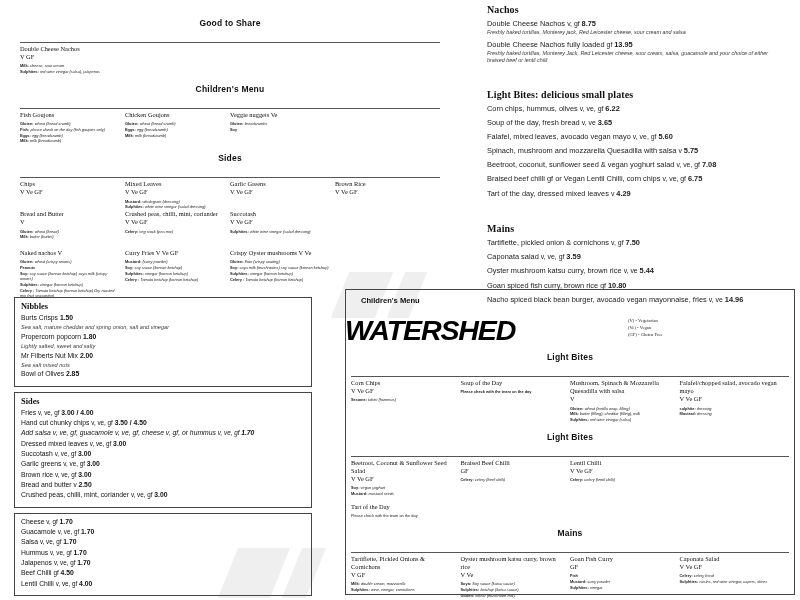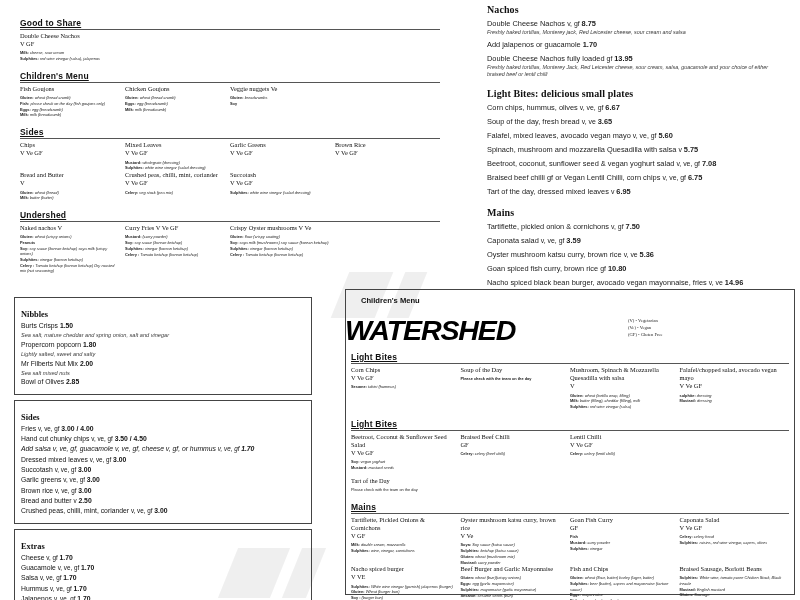--- a/index.html
+++ b/index.html
@@ -11,57 +11,57 @@
     color:#111;
     position:relative;
     overflow:hidden;
   }
 
   
   .wm { position:absolute; background:#e9e9e9; opacity:.75; transform:skewX(-22deg); pointer-events:none; }
 
   
   .sec-title {
+    text-align:center;
     font-family:"Liberation Sans", sans-serif;
     font-weight:bold;
     font-size:8.5px;
     letter-spacing:.2px;
-    padding-bottom:1px;
+    padding-bottom:14px;
     border-bottom:1px solid #555;
     margin:0 0 2px 0;
-    text-decoration:underline;
   }
   .grid { display:flex; width:100%; }
   .col { padding-right:6px; }
   .dish { font-size:6.4px; line-height:1.28; font-family:"Liberation Serif", serif; }
   .alg { font-size:3.9px; line-height:1.38; font-family:"Liberation Sans", sans-serif; color:#222; margin-top:2px; }
   .alg b { font-weight:bold; }
   .alg i { font-style:italic; }
   .alg div { margin-bottom:.4px; }
 
   
   #left-top { position:absolute; left:20px; top:18px; width:420px; }
   .block { margin-bottom:9px; }
 
   
   #right-top { position:absolute; left:487px; top:4px; width:300px; }
   .menu-h {
     font-family:"Liberation Serif", serif;
     font-weight:bold; font-size:10px; margin:0 0 4px 0; letter-spacing:.1px;
   }
-  .menu-h.spaced { margin-top:10px; }
+  .menu-h.spaced { margin-top:25px; }
   .mi { margin-bottom:4.5px; }
   .mi-line { font-size:7.4px; line-height:1.25; font-family:"Liberation Sans", sans-serif; color:#1a1a1a; }
   .mi-line .tags { font-size:6.9px; }
   .mi-line .price { font-weight:bold; font-size:7.4px; }
   .mi-desc { font-size:5.4px; font-style:italic; line-height:1.3; color:#3a3a3a; font-family:"Liberation Sans", sans-serif; }
 
   
   #left-bottom { position:absolute; left:14px; top:297px; width:298px; }
-  .card { border:1px solid #444; padding:12px 6px 5px 6px; margin-bottom:5px; }
+  .card { border:1px solid #444; padding:4px 6px 5px 6px; margin-bottom:5px; }
   .card-h { font-family:"Liberation Serif", serif; font-weight:bold; font-size:8.4px; margin:0 0 3px 0; }
   .ci { font-size:6.8px; line-height:1.3; font-family:"Liberation Sans", sans-serif; margin-bottom:1.5px; }
   .ci .price { font-weight:bold; }
   .ci .tags { font-size:6.3px; }
   .ci-desc { font-size:5.6px; font-style:italic; color:#3d3d3d; font-family:"Liberation Sans", sans-serif; line-height:1.25; margin-bottom:1.5px; }
   .ci.italic-item { font-style:italic; }
 
   
   #logo-row { position:absolute; left:345px; top:316px; width:450px; height:40px; }
   .logo {
@@ -176,21 +176,20 @@
           <div class="dish">Succotash</div>
           <div class="dish">V Ve GF</div>
           <div class="alg">
             <div><b>Sulphites:</b><i> white wine vinegar (salad dressing)</i></div>
           </div>
         </div>
         <div class="col" style="width: 25%;"></div>
       </div>
     </div>
     <div class="block">
-      <div class="sec-title">Undershed</div>
       <div class="grid">
         <div class="col" style="width: 25%;">
           <div class="dish">Naked nachos V</div>
           <div class="alg">
             <div><b>Gluten:</b><i> wheat (crispy onions)</i></div>
             <div><b>Peanuts</b></div>
             <div><b>Soy:</b><i> soy sauce (korean ketchup) soya milk (crispy onions)</i></div>
             <div><b>Sulphites:</b><i> vinegar (korean ketchup)</i></div>
             <div><b>Celery :</b><i> Tomato ketchup (korean ketchup) Dry roasted mix (nut seasoning)</i></div>
           </div>
@@ -217,57 +216,54 @@
     </div>
   </div>
 
 <div id="right-top">
     <div class="menu-h">Nachos</div>
     <div class="mi">
       <div class="mi-line">Double Cheese Nachos  <span class="tags">v, gf  </span><span class="price">8.75</span></div>
       <div class="mi-desc">Freshly baked tortillas, Monterey jack, Red Leicester cheese, sour cream and salsa</div>
     </div>
     <div class="mi">
-      <div class="mi-line">Add jalapenos or guacamole  <span class="price">1.70</span></div>
-    </div>
-    <div class="mi">
       <div class="mi-line">Double Cheese Nachos fully loaded  <span class="tags">gf  </span><span class="price">13.95</span></div>
       <div class="mi-desc">Freshly baked tortillas, Monterey Jack, Red Leicester cheese, sour cream, salsa, guacamole and your choice of either braised beef or lentil chilli</div>
     </div>
     <div class="menu-h spaced">Light Bites: delicious small plates</div>
     <div class="mi">
-      <div class="mi-line">Corn chips, hummus, olives  <span class="tags">v, ve, gf  </span><span class="price">6.67</span></div>
+      <div class="mi-line">Corn chips, hummus, olives  <span class="tags">v, ve, gf  </span><span class="price">6.22</span></div>
     </div>
     <div class="mi">
       <div class="mi-line">Soup of the day, fresh bread  <span class="tags">v, ve  </span><span class="price">3.65</span></div>
     </div>
     <div class="mi">
       <div class="mi-line">Falafel, mixed leaves, avocado vegan mayo  <span class="tags">v, ve, gf  </span><span class="price">5.60</span></div>
     </div>
     <div class="mi">
       <div class="mi-line">Spinach, mushroom and mozzarella Quesadilla with salsa  <span class="tags">v  </span><span class="price">5.75</span></div>
     </div>
     <div class="mi">
       <div class="mi-line">Beetroot, coconut, sunflower seed &amp; vegan yoghurt salad  <span class="tags">v, ve, gf  </span><span class="price">7.08</span></div>
     </div>
     <div class="mi">
       <div class="mi-line">Braised beef chilli gf or Vegan Lentil Chilli, corn chips  <span class="tags">v, ve, gf  </span><span class="price">6.75</span></div>
     </div>
     <div class="mi">
-      <div class="mi-line">Tart of the day, dressed mixed leaves  <span class="tags">v  </span><span class="price">6.95</span></div>
+      <div class="mi-line">Tart of the day, dressed mixed leaves  <span class="tags">v  </span><span class="price">4.29</span></div>
     </div>
     <div class="menu-h spaced">Mains</div>
     <div class="mi">
       <div class="mi-line">Tartiflette, pickled onion &amp; cornichons  <span class="tags">v, gf  </span><span class="price">7.50</span></div>
     </div>
     <div class="mi">
       <div class="mi-line">Caponata salad  <span class="tags">v, ve, gf  </span><span class="price">3.59</span></div>
     </div>
     <div class="mi">
-      <div class="mi-line">Oyster mushroom katsu curry, brown rice  <span class="tags">v, ve  </span><span class="price">5.36</span></div>
+      <div class="mi-line">Oyster mushroom katsu curry, brown rice  <span class="tags">v, ve  </span><span class="price">5.44</span></div>
     </div>
     <div class="mi">
       <div class="mi-line">Goan spiced fish curry, brown rice  <span class="tags">gf  </span><span class="price">10.80</span></div>
     </div>
     <div class="mi">
       <div class="mi-line">Nacho spiced black bean burger, avocado vegan mayonnaise, fries  <span class="tags">v, ve  </span><span class="price">14.96</span></div>
     </div>
   </div>
 
 <div id="left-bottom">
@@ -287,21 +283,20 @@
       <div class="ci">Hand cut chunky chips  <span class="tags">v, ve, gf  </span><span class="price">3.50 / 4.50</span></div>
       <div class="ci italic-item">Add salsa  v, ve, gf,  guacamole v, ve, gf,  cheese v, gf,  or hummus  <span class="tags">v, ve, gf  </span><span class="price">1.70</span></div>
       <div class="ci">Dressed mixed leaves  <span class="tags">v, ve, gf  </span><span class="price">3.00</span></div>
       <div class="ci">Succotash  <span class="tags">v, ve, gf  </span><span class="price">3.00</span></div>
       <div class="ci">Garlic greens  <span class="tags">v, ve, gf  </span><span class="price">3.00</span></div>
       <div class="ci">Brown rice  <span class="tags">v, ve, gf  </span><span class="price">3.00</span></div>
       <div class="ci">Bread and butter  <span class="tags">v  </span><span class="price">2.50</span></div>
       <div class="ci">Crushed peas, chilli, mint, coriander  <span class="tags">v, ve, gf  </span><span class="price">3.00</span></div>
     </div>
     <div class="card">
-      <div class="card-h">Extras</div>
       <div class="ci">Cheese  <span class="tags">v, gf  </span><span class="price">1.70</span></div>
       <div class="ci">Guacamole  <span class="tags">v, ve, gf  </span><span class="price">1.70</span></div>
       <div class="ci">Salsa  <span class="tags">v, ve, gf  </span><span class="price">1.70</span></div>
       <div class="ci">Hummus  <span class="tags">v, ve, gf  </span><span class="price">1.70</span></div>
       <div class="ci">Jalapenos  <span class="tags">v, ve, gf  </span><span class="price">1.70</span></div>
       <div class="ci">Beef Chilli  <span class="tags">gf  </span><span class="price">4.50</span></div>
       <div class="ci">Lentil Chilli  <span class="tags">v, ve, gf  </span><span class="price">4.00</span></div>
     </div>
   </div>
 

